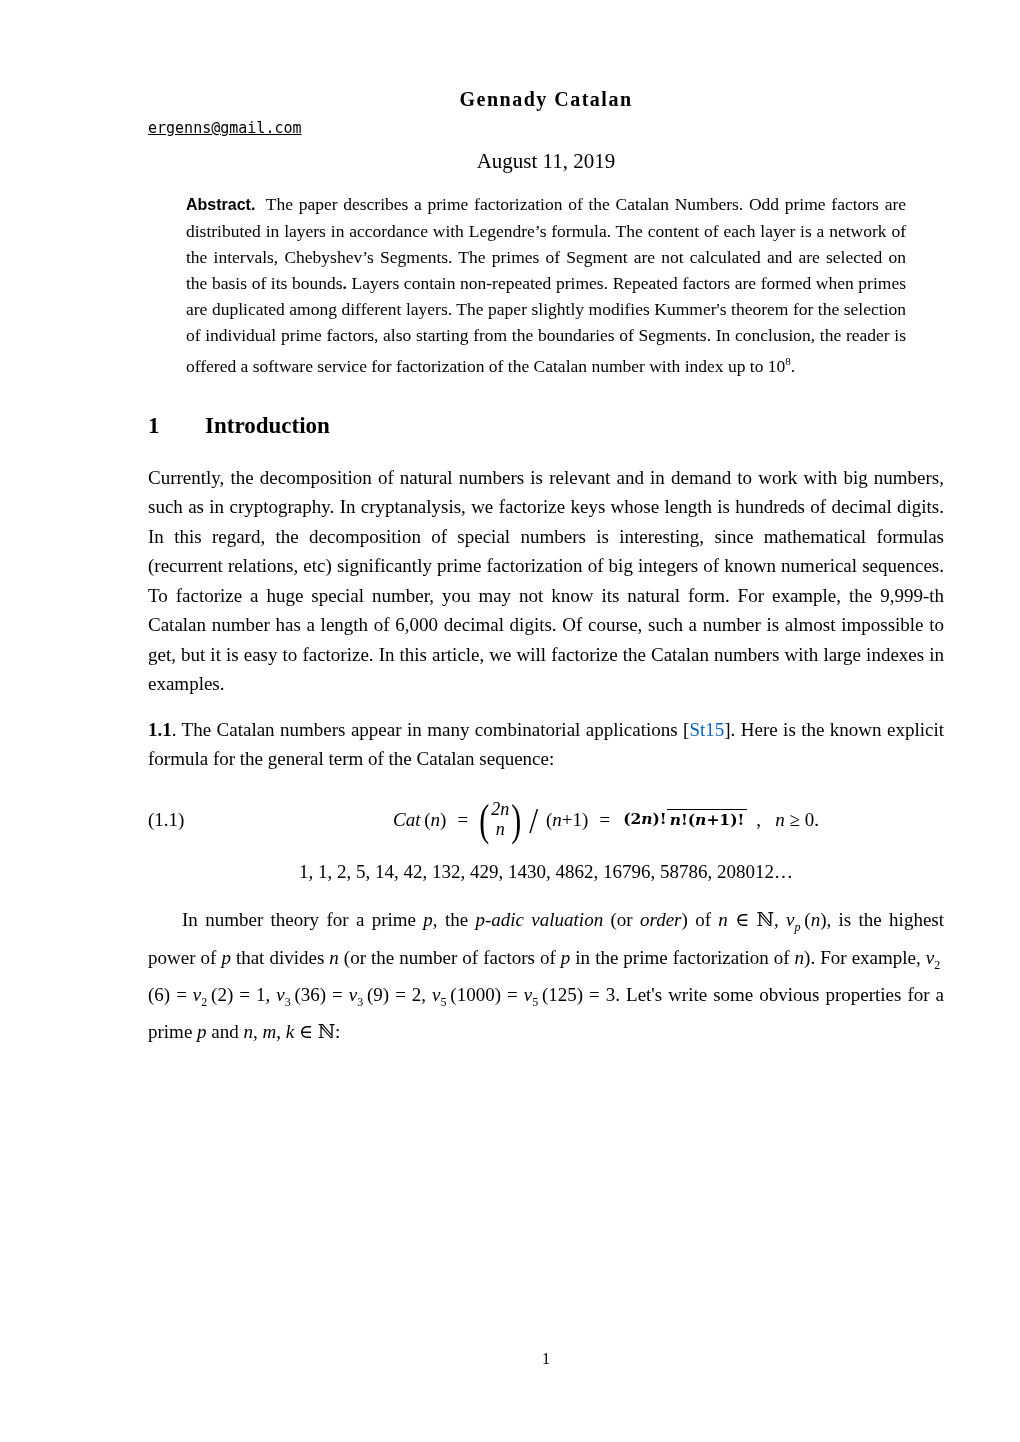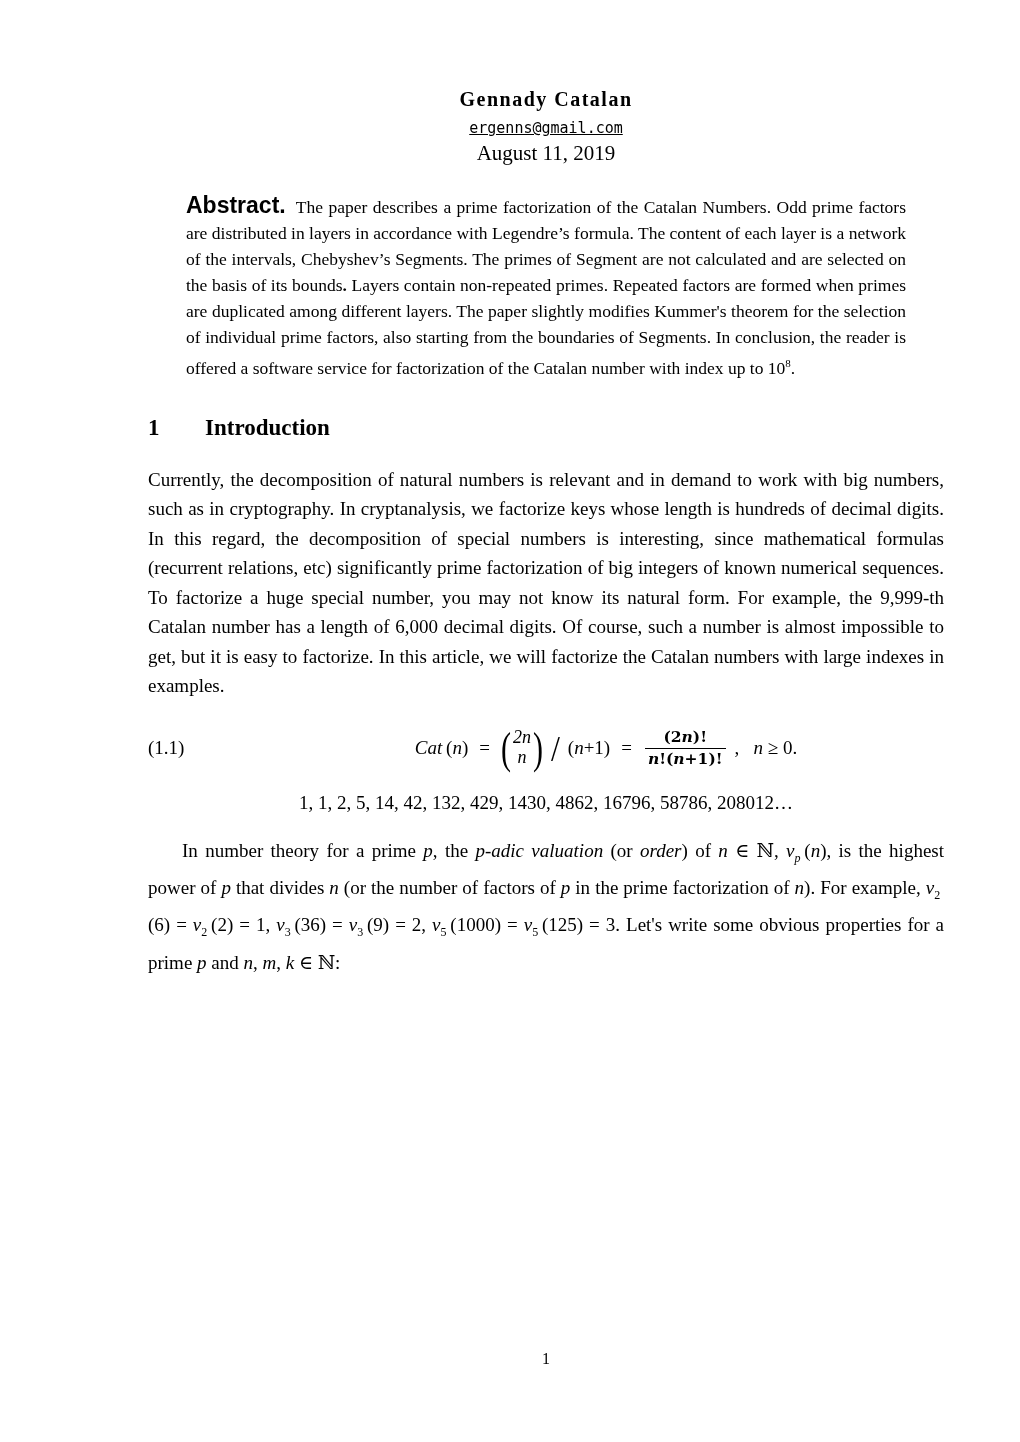--- a/index.html
+++ b/index.html
@@ -18,38 +18,38 @@
     font-size:32px; font-weight:400;
     text-align:center;
     font-family:"Liberation Serif","DejaVu Serif",serif;
   }
   .author {
     text-align:center;
     font-size:20px; font-weight:700;
     letter-spacing:1.5px;
     margin-bottom:8px;
   }
-  .email-row { text-align:center; margin-bottom:4px; }
+  .email-row { text-align:left; margin-bottom:12px; }
   .email {
     font-family:"DejaVu Sans Mono","Liberation Mono",monospace;
     font-size:15px; color:#000; text-decoration:underline; cursor:pointer;
   }
   .date {
     text-align:center;
     font-size:21px;
-    margin-bottom:26px;
+    margin-bottom:17px;
   }
   .abstract {
     margin:0 38px 18px 38px;
     font-size:17.5px; line-height:26px;
     text-align:justify;
   }
   .abs-label {
     font-family:"Liberation Sans","DejaVu Sans",sans-serif;
-    font-weight:700; font-size:23px;
+    font-weight:700; font-size:16px;
     margin-right:5px;
   }
   .section {
     display:flex; align-items:baseline;
     margin:34px 0 24px 0;
     font-size:23px; font-weight:700;
   }
   .sec-num { width:57px; }
   .body {
     margin:0 0 16px 0;
@@ -83,21 +83,21 @@
     font-size:18px; font-style:italic; line-height:1.1;
     padding:0 2px;
   }
   .big-slash {
     display:inline-block;
     font-size:32px; line-height:1;
     transform:scaleY(1.15);
     margin:0 1px;
   }
   .frac {
-    display:inline-flex; flex-direction:column; align-items:center;
+    display:inline-flex; flex-direction:row; align-items:center;
     font-size:15.5px; font-weight:700; line-height:1.35;
     font-family:"DejaVu Serif","Liberation Serif",serif;
     margin:0 2px;
   }
   .frac .den { border-top:1.5px solid #000; padding:0 3px; }
   .catalan-numbers {
     text-align:center;
     font-size:19px;
     margin:4px 0 22px 0;
   }
@@ -130,20 +130,21 @@
   </p>
 
 
   <h2 class="section">
     <span class="sec-num">1</span>
     <span class="sec-title">Introduction</span>
   </h2>
 
   <p class="body">Currently, the decomposition of natural numbers is relevant and in demand to work with big numbers, such as in cryptography.  In cryptanalysis,  we factorize keys whose length is hundreds of decimal digits.  In this regard,  the decomposition of special numbers is interesting, since mathematical formulas (recurrent relations, etc) significantly prime factorization of big integers of known numerical sequences.  To factorize a huge special number, you may not know its natural form. For example, the 9,999-th Catalan number has a length of 6,000 decimal digits. Of course, such a number is almost impossible to get, but it is easy to factorize. In this article, we will factorize the Catalan numbers with large indexes in examples.</p>
 
+  <p class="body"><b>1.1</b>.  The Catalan numbers appear in many combinatorial applications [<a class="link">St15</a>].  Here is the known explicit formula for the general term of the Catalan sequence:</p>
 
   <div class="formula-row">
     <span class="eq-tag">(1.1)</span>
     <span class="eq-body">
       <span><i>Cat</i> (<i>n</i>)</span>
       <span class="eq-sign">=</span>
       <span class="binom">
         <span class="paren">(</span>
         <span class="stack">
           <span>2<i>n</i></span>

